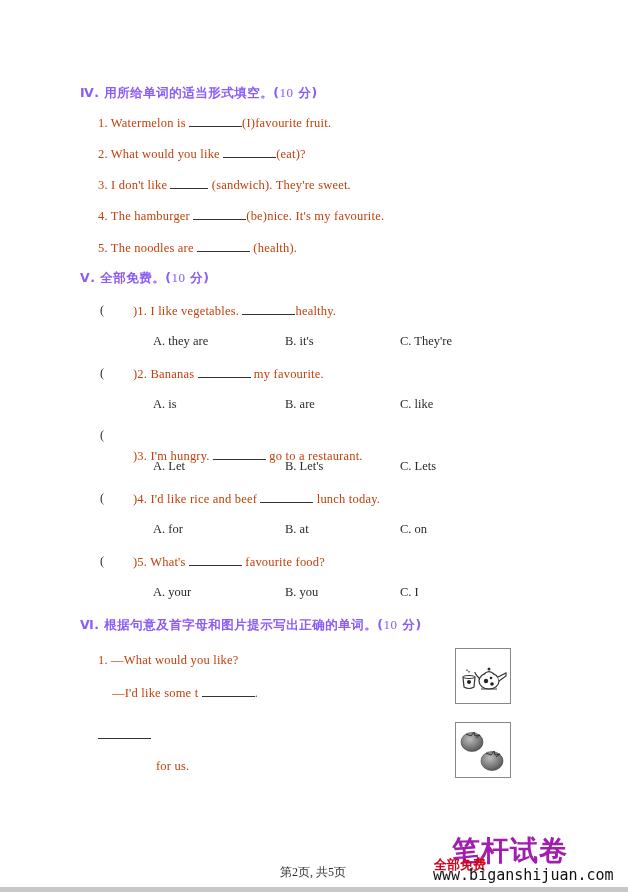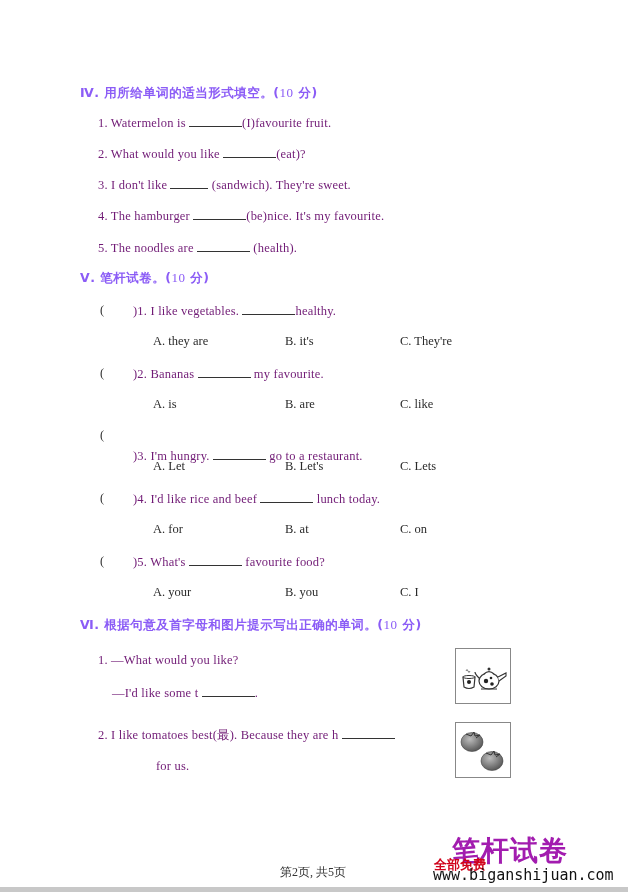--- a/index.html
+++ b/index.html
@@ -4,21 +4,21 @@
 <style>
   html, body { margin: 0; padding: 0; }
   body {
     width: 628px; height: 892px; position: relative; overflow: hidden;
     background: #ffffff; color: #222;
     font-family: "Liberation Serif", "DejaVu Serif", serif;
   }
   .abs { position: absolute; white-space: nowrap; }
   .heading { font-family: "DejaVu Sans", "Liberation Sans", sans-serif; font-weight: bold; font-size: 12.5px; color: #8b5cf6; letter-spacing: 0.5px; }
   .heading .num { font-family: "Liberation Serif", serif; font-weight: normal; font-size: 13px; }
-  .item { font-size: 12.5px; color: #701a75; letter-spacing: 0.2px; }
+  .item { font-size: 12.5px; color: #c2410c; letter-spacing: 0.2px; }
   .blank { display: inline-block; border-bottom: 1px solid #333; height: 11px; vertical-align: baseline; }
   .paren { font-size: 12.5px; color: #333; }
   .opt { font-size: 12.5px; color: #2a2a2a; }
   .imgbox { position: absolute; border: 1px solid #888; background: #fff; }
   .footer-page { font-family: "Liberation Serif", serif; font-size: 12px; color: #333; }
   .brand { font-family: "DejaVu Sans", sans-serif; font-size: 28px; color: #a21caf; letter-spacing: 1px; font-weight: bold; }
   .brand-url { font-family: "DejaVu Sans Mono", "Liberation Mono", monospace; font-size: 15px; color: #111; }
   .free-tag { font-family: "DejaVu Sans", sans-serif; font-size: 13px; color: #d0021b; font-weight: bold; }
   .bottom-bar { position: absolute; left: 0; top: 887px; width: 628px; height: 5px; background: #c8c8c8; }
 </style>
@@ -39,21 +39,21 @@
   <span>3. I don't like </span><span class="blank" style="width:38px;"></span><span> (sandwich). They're sweet.</span>
 </div>
 <div class="abs item" style="left:98px; top:208px;">
   <span>4. The hamburger </span><span class="blank" style="width:53px;"></span><span>(be)nice. It's my favourite.</span>
 </div>
 <div class="abs item" style="left:98px; top:240px;">
   <span>5. The noodles are </span><span class="blank" style="width:53px;"></span><span> (health).</span>
 </div>
 
 <div class="abs heading" style="left:80px; top:270px;">
-  <span>Ⅴ. 笔杆试卷。(</span><span class="num">10</span><span> 分)</span>
+  <span>Ⅴ. 全部免费。(</span><span class="num">10</span><span> 分)</span>
 </div>
 
 <div class="abs paren" style="left:100px; top:303px;">(</div>
 <div class="abs item" style="left:133px; top:303px;">
   <span>)1. </span><span>I like vegetables. </span><span class="blank" style="width:53px;"></span><span>healthy.</span>
 </div>
 <div class="abs opt" style="left:153px; top:334px;">A. they are</div>
 <div class="abs opt" style="left:285px; top:334px;">B. it's</div>
 <div class="abs opt" style="left:400px; top:334px;">C. They're</div>
 
@@ -112,21 +112,21 @@
     <path d="M23 29 Q19 25 19 23" fill="none" stroke="#333" stroke-width="1.2"></path>
     <path d="M42 28 L50 24 L50 27 L43 32" fill="#fff" stroke="#333" stroke-width="1.1"></path>
     <circle cx="30" cy="32" r="2.2" fill="#222"></circle>
     <circle cx="36" cy="35" r="1.8" fill="#222"></circle>
     <circle cx="35" cy="29" r="1.3" fill="#222"></circle>
     <line x1="25" y1="40" x2="41" y2="40" stroke="#333" stroke-width="1"></line>
   </svg>
 </div>
 
 <div class="abs item" style="left:98px; top:727px;">
-  <span>2. I like tomatoes best(最). Because they are h </span><span class="blank" style="width:53px;"></span>
+  <span class="blank" style="width:53px;"></span>
 </div>
 <div class="abs item" style="left:112px; top:759px;margin-left:44px;">for us.</div>
 
 <div class="imgbox" style="left:455px; top:722px; width:54px; height:54px;">
   <svg width="54" height="54" viewBox="0 0 54 54">
     <defs>
       <radialGradient id="tg" cx="40%" cy="35%" r="65%">
         <stop offset="0%" stop-color="#bdbdbd"></stop>
         <stop offset="100%" stop-color="#5a5a5a"></stop>
       </radialGradient>

